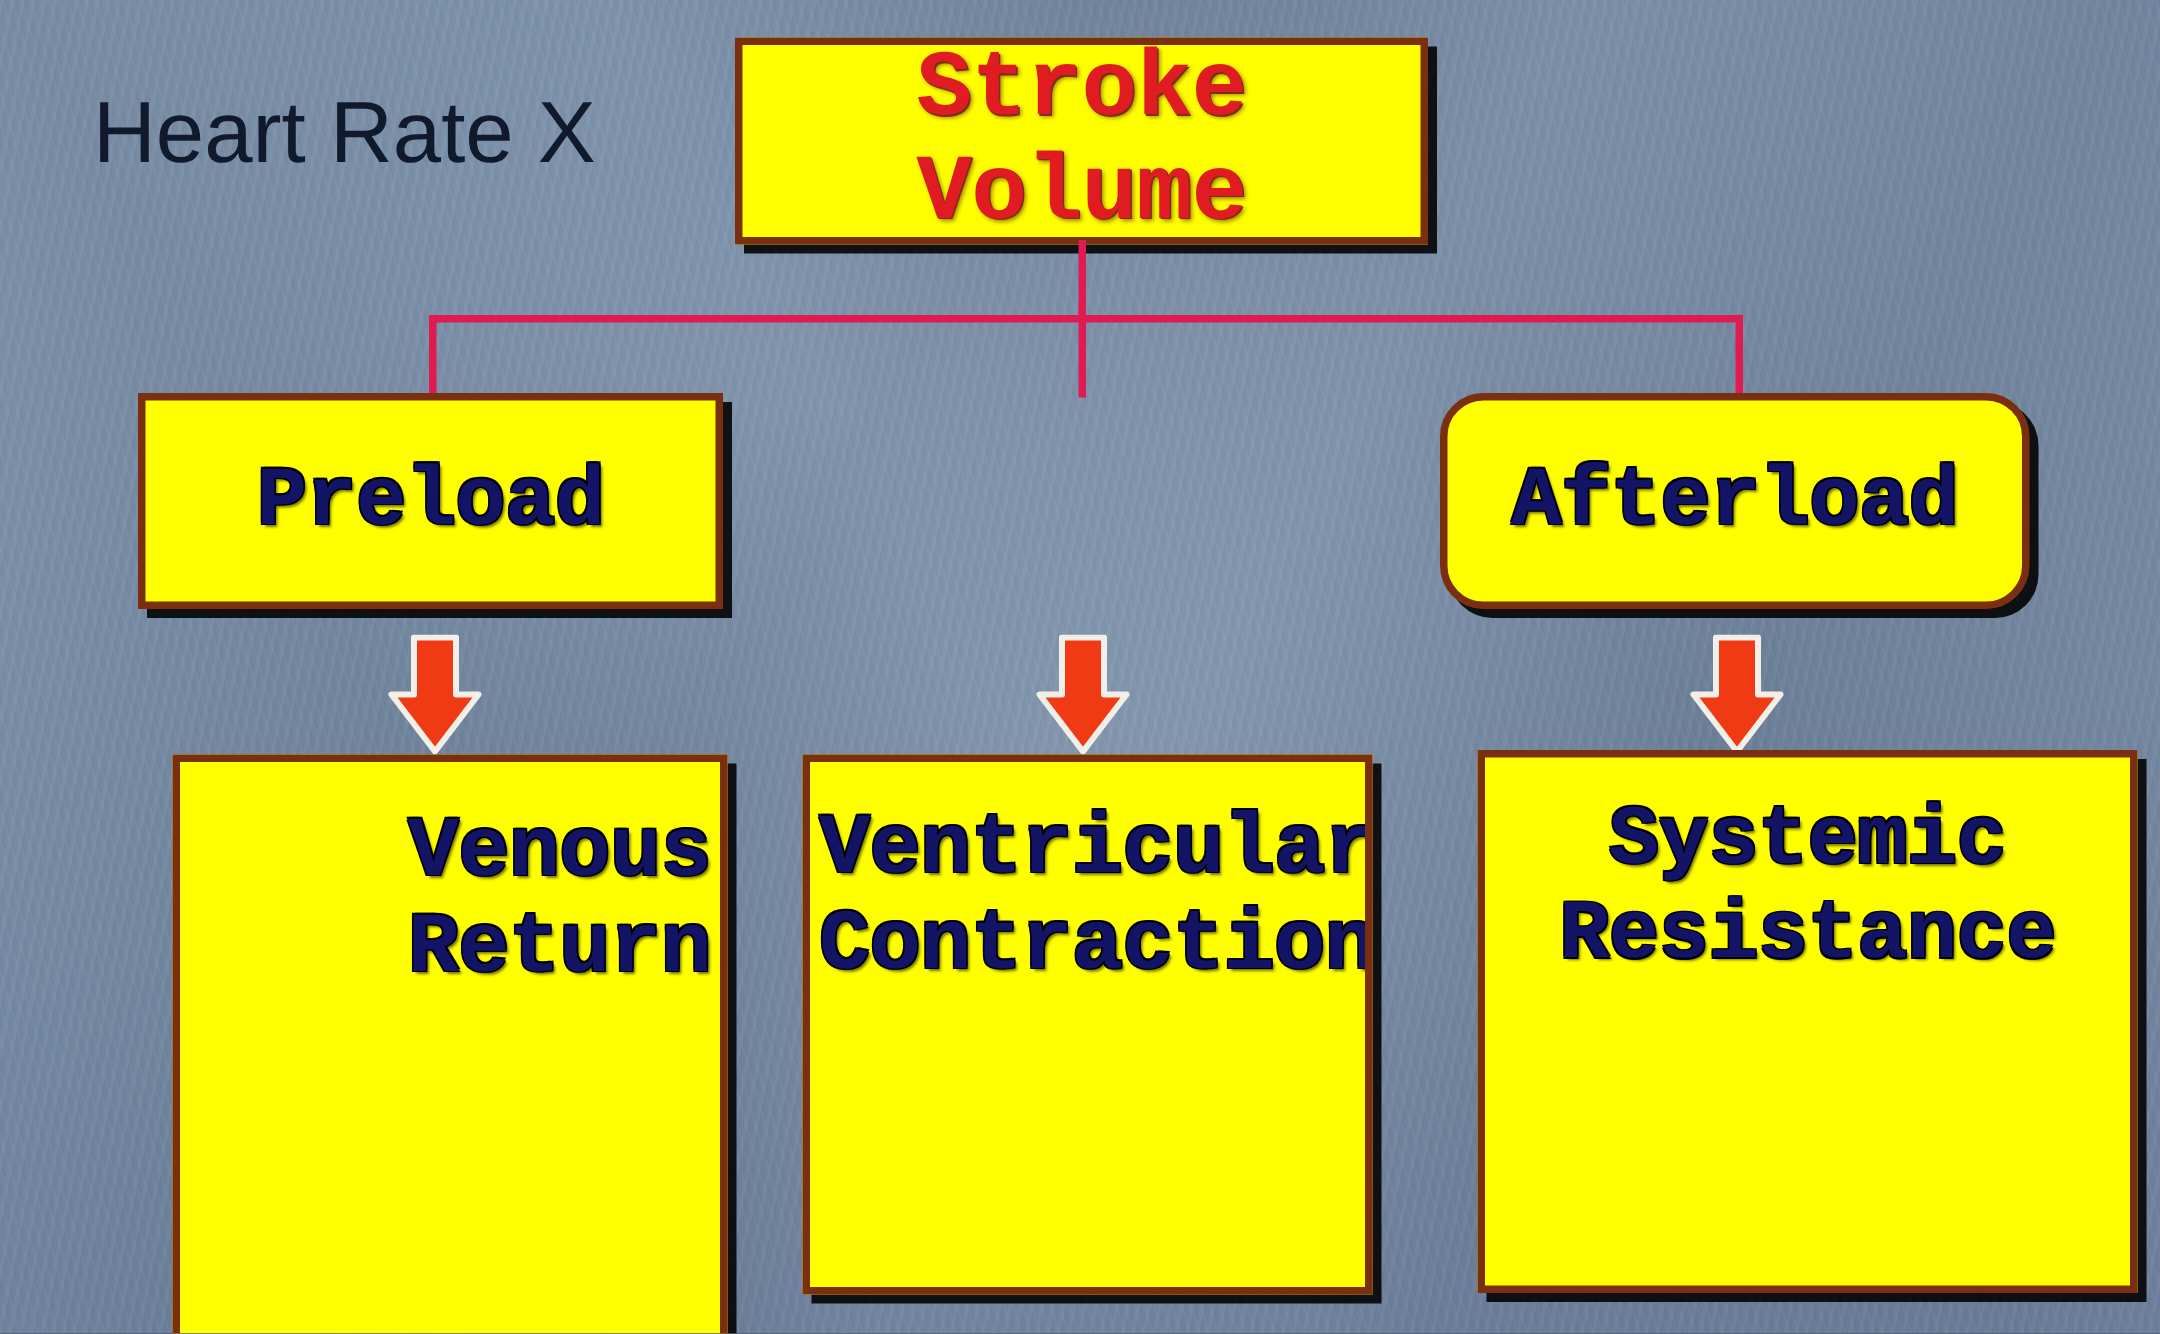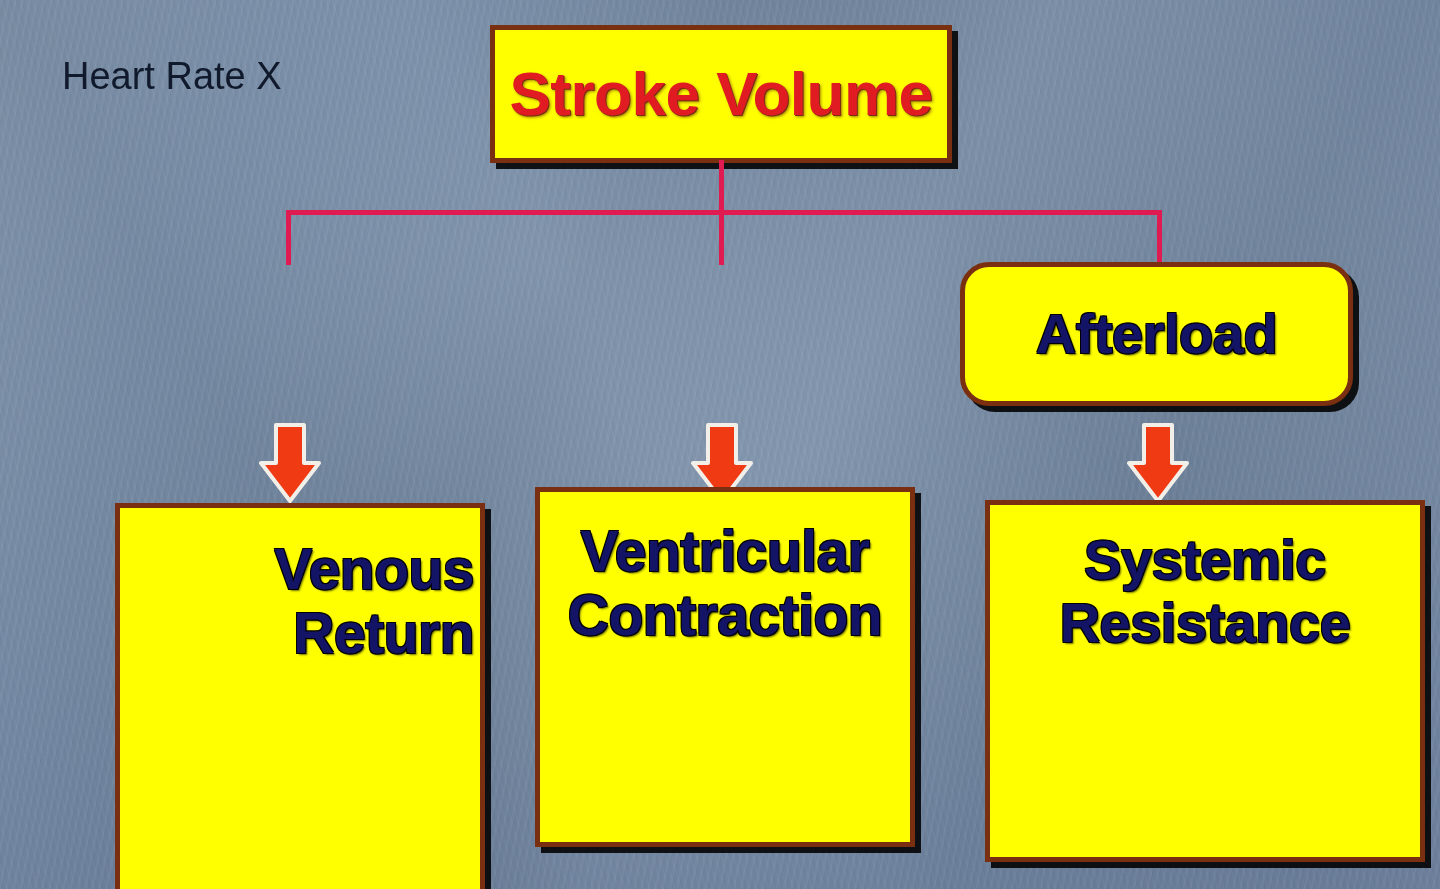--- a/index.html
+++ b/index.html
@@ -48,41 +48,41 @@
   }
   .box-inner {
     width: 100%;
     padding: 0 6px;
     box-sizing: border-box;
     line-height: 1.12;
   }
   .box-title {
     font-weight: 700;
     letter-spacing: -0.5px;
-    font-family: Liberation Sans, sans-serif;
+    font-family: Liberation Mono, monospace;
   }
   .navy {
     color: #141466;
     text-shadow:
       1px 1px 0 #000, -1px 1px 0 #000, 1px -1px 0 #000, -1px -1px 0 #000,
       2px 2px 2px rgba(0,0,0,0.55);
   }
   .red {
     color: #e01b22;
     text-shadow:
       1px 1px 0 #7a2f10, 2px 2px 3px rgba(90,25,10,0.55);
   }
 
   
   #box-stroke-volume { left: 490px; top: 25px;  width: 462px; height: 138px; }
   #box-preload       { left: 92px;  top: 262px; width: 390px; height: 144px; }
   #box-contractility { left: 525px; top: 262px; width: 393px; height: 144px; }
   #box-afterload     { left: 960px; top: 262px; width: 393px; height: 144px; border-radius: 29px; }
   #box-venous-return        { left: 115px; top: 503px; width: 370px; height: 440px; text-align: right; }
-  #box-ventricular-contraction { left: 535px; top: 487px; width: 380px; height: 360px; }
+  #box-ventricular-contraction { left: 535px; top: 503px; width: 380px; height: 360px; }
   #box-systemic-vascular-resistance { left: 965px; top: 500px; width: 440px; height: 362px; margin-left: 20px; }
 
   #box-stroke-volume .box-title { font-size: 62px; }
   #box-preload .box-title,
   #box-contractility .box-title,
   #box-afterload .box-title { font-size: 56px; }
   #box-venous-return .box-title,
   #box-ventricular-contraction .box-title { font-size: 57px; }
   #box-systemic-vascular-resistance .box-title { font-size: 56px; }
 
@@ -109,34 +109,39 @@
     position: absolute;
     width: 64px;
     height: 80px;
   }
 </style>
 </head>
 <body>
 
 <div id="canvas">
 
-  <div class="plain-label" id="label-heart-rate" style="left:62px; top:55px; font-size:38px;">Heart Rate X</div>
+  <div class="plain-label" id="label-heart-rate" style="left:62px; top:55px; font-size:58px;">Heart Rate X</div>
 
 
   <div class="box" id="box-stroke-volume">
     <div class="box-inner">
       <div class="box-title red">Stroke Volume</div>
     </div>
   </div>
 
   <div class="conn conn-v-stem"></div>
   <div class="conn conn-h-bar"></div>
   <div class="conn conn-v-left"></div>
   <div class="conn conn-v-right"></div>
 
+  <div class="box" id="box-preload">
+    <div class="box-inner">
+      <div class="box-title navy">Preload</div>
+    </div>
+  </div>
 
 
   <div class="box" id="box-afterload">
     <div class="box-inner">
       <div class="box-title navy">Afterload</div>
     </div>
   </div>
 
   <div class="arrow-down" style="left:258px; top:423px;">
     <svg viewBox="0 0 64 80" width="64" height="80" aria-hidden="true">

